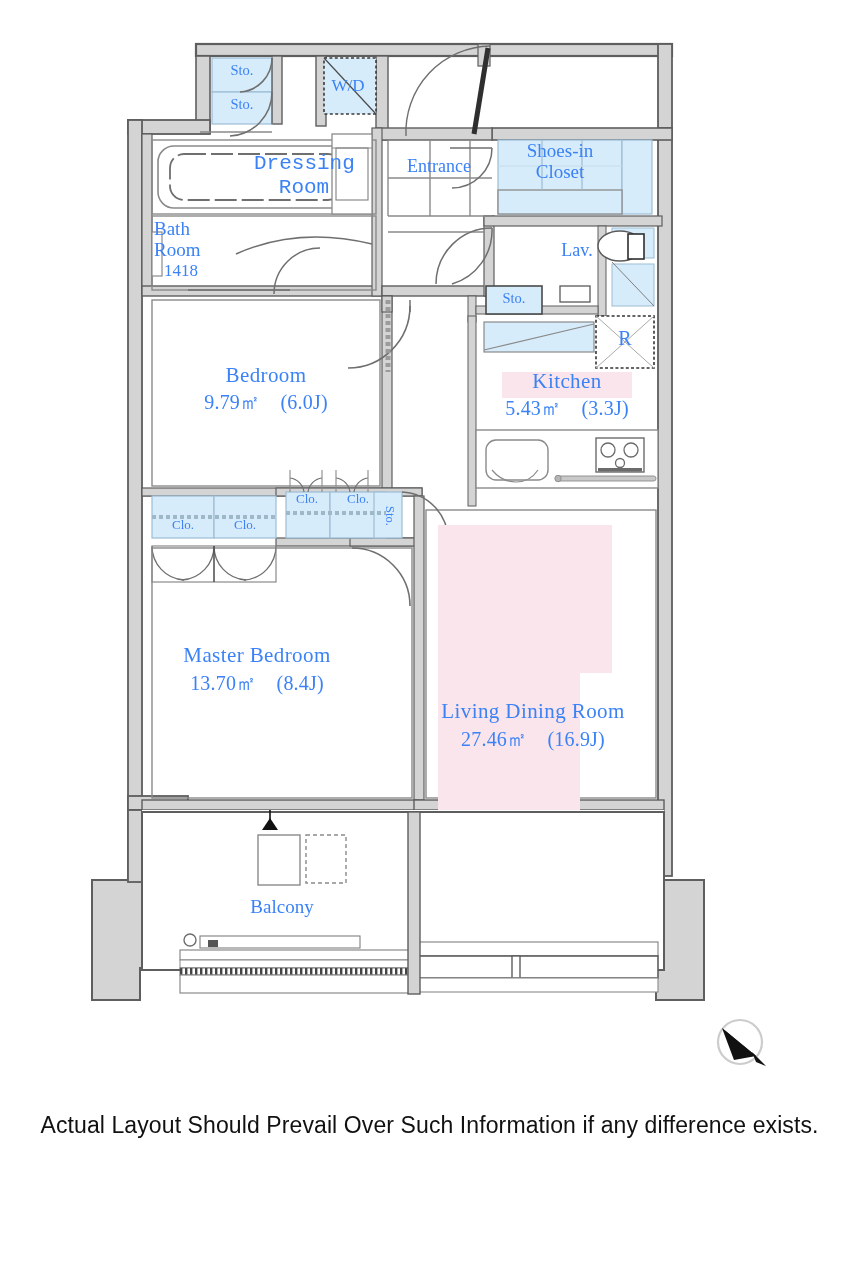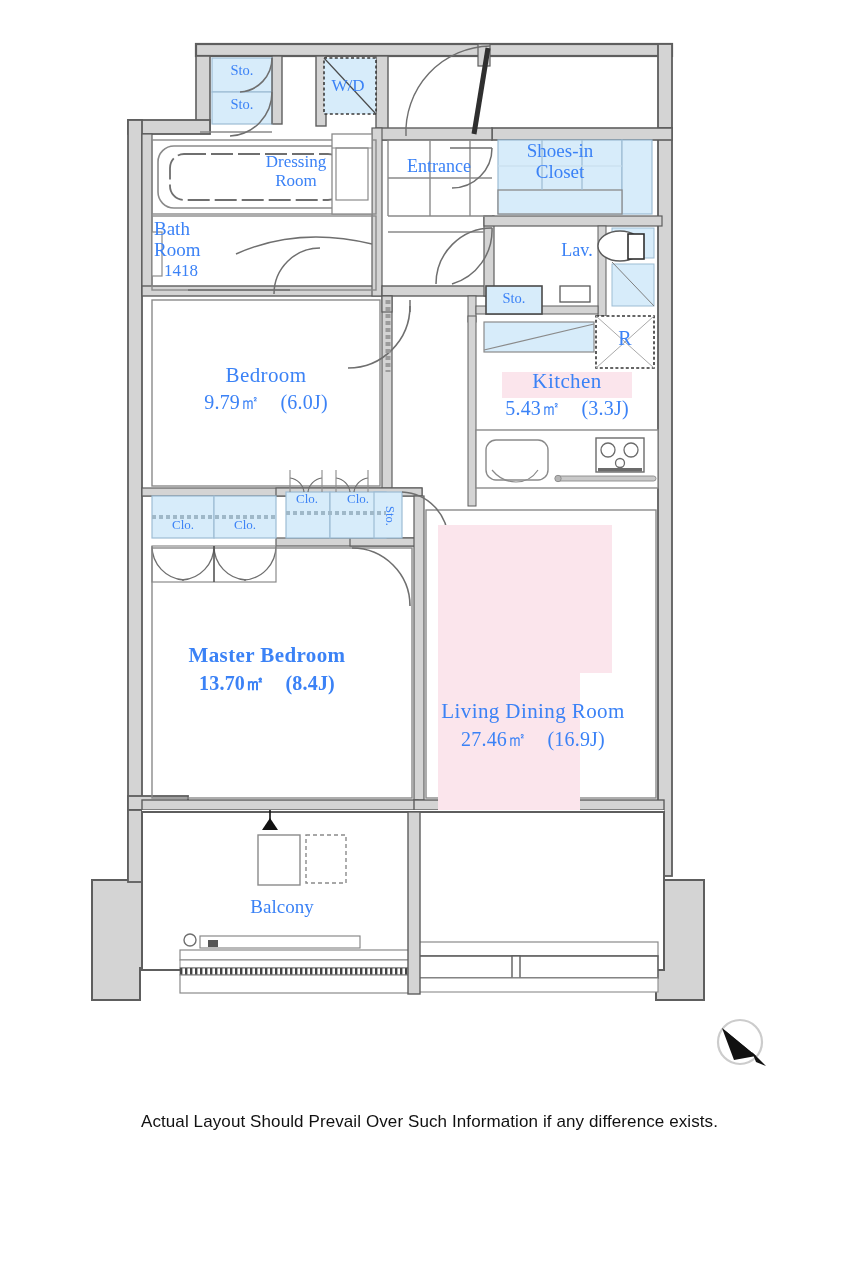--- a/index.html
+++ b/index.html
@@ -58,21 +58,21 @@
     text-orientation: mixed;
     font-size: 12.5px;
   }
   .disclaimer {
     position: absolute;
     left: 0;
     top: 1112px;
     width: 859px;
     text-align: center;
     font-family: "Liberation Sans", sans-serif;
-    font-size: 17px;
+    font-size: 23px;
     color: #111111;
     letter-spacing: 0.1px;
   }
 </style>
 </head>
 <body>
 
 <div id="floorplan-root">
 
   <svg class="plan" viewBox="0 0 859 1273" xmlns="http://www.w3.org/2000/svg">
@@ -360,21 +360,21 @@
     </g>
 
   </svg>
 
   <div class="lbl small-label" style="left:212px; top:62px; width:60px;">Sto.</div>
 
   <div class="lbl small-label" style="left:212px; top:96px; width:60px;">Sto.</div>
 
   <div class="lbl mid-label" style="left:324px; top:76px; width:48px;">W/D</div>
 
-  <div class="lbl" style="left:246px; top:152px; width:100px; font-size:17px;">
+  <div class="lbl" style="left:254px; top:152px; width:100px; font-size:21px;font-family:Liberation Mono, monospace;">
     <div>Dressing</div>
     <div>Room</div>
   </div>
 
   <div class="lbl" style="left:386px; top:156px; width:106px; font-size:18px;">Entrance</div>
 
   <div class="lbl" style="left:500px; top:140px; width:120px; font-size:19px;">
     <div>Shoes-in</div>
     <div>Closet</div>
   </div>
@@ -404,21 +404,21 @@
   <div class="lbl tiny-label" style="left:152px; top:518px; width:62px;">Clo.</div>
 
   <div class="lbl tiny-label" style="left:214px; top:518px; width:62px;">Clo.</div>
 
   <div class="lbl tiny-label" style="left:284px; top:492px; width:46px;">Clo.</div>
 
   <div class="lbl tiny-label" style="left:330px; top:492px; width:56px;">Clo.</div>
 
   <div class="lbl vert-label" style="left:381px; top:494px; width:16px; height:44px;">Sto.</div>
 
-  <div class="lbl" style="left:156px; top:644px; width:222px;font-weight:bold;">
+  <div class="lbl" style="left:146px; top:644px; width:222px;">
     <div class="room-name">Master Bedroom</div>
     <div class="room-area" style="margin-top:4px;">13.70㎡　(8.4J)</div>
   </div>
 
   <div class="lbl" style="left:408px; top:700px; width:250px;">
     <div class="room-name">Living Dining Room</div>
     <div class="room-area" style="margin-top:4px;">27.46㎡　(16.9J)</div>
   </div>
 
   <div class="lbl" style="left:222px; top:896px; width:120px; font-size:19px;">Balcony</div>

